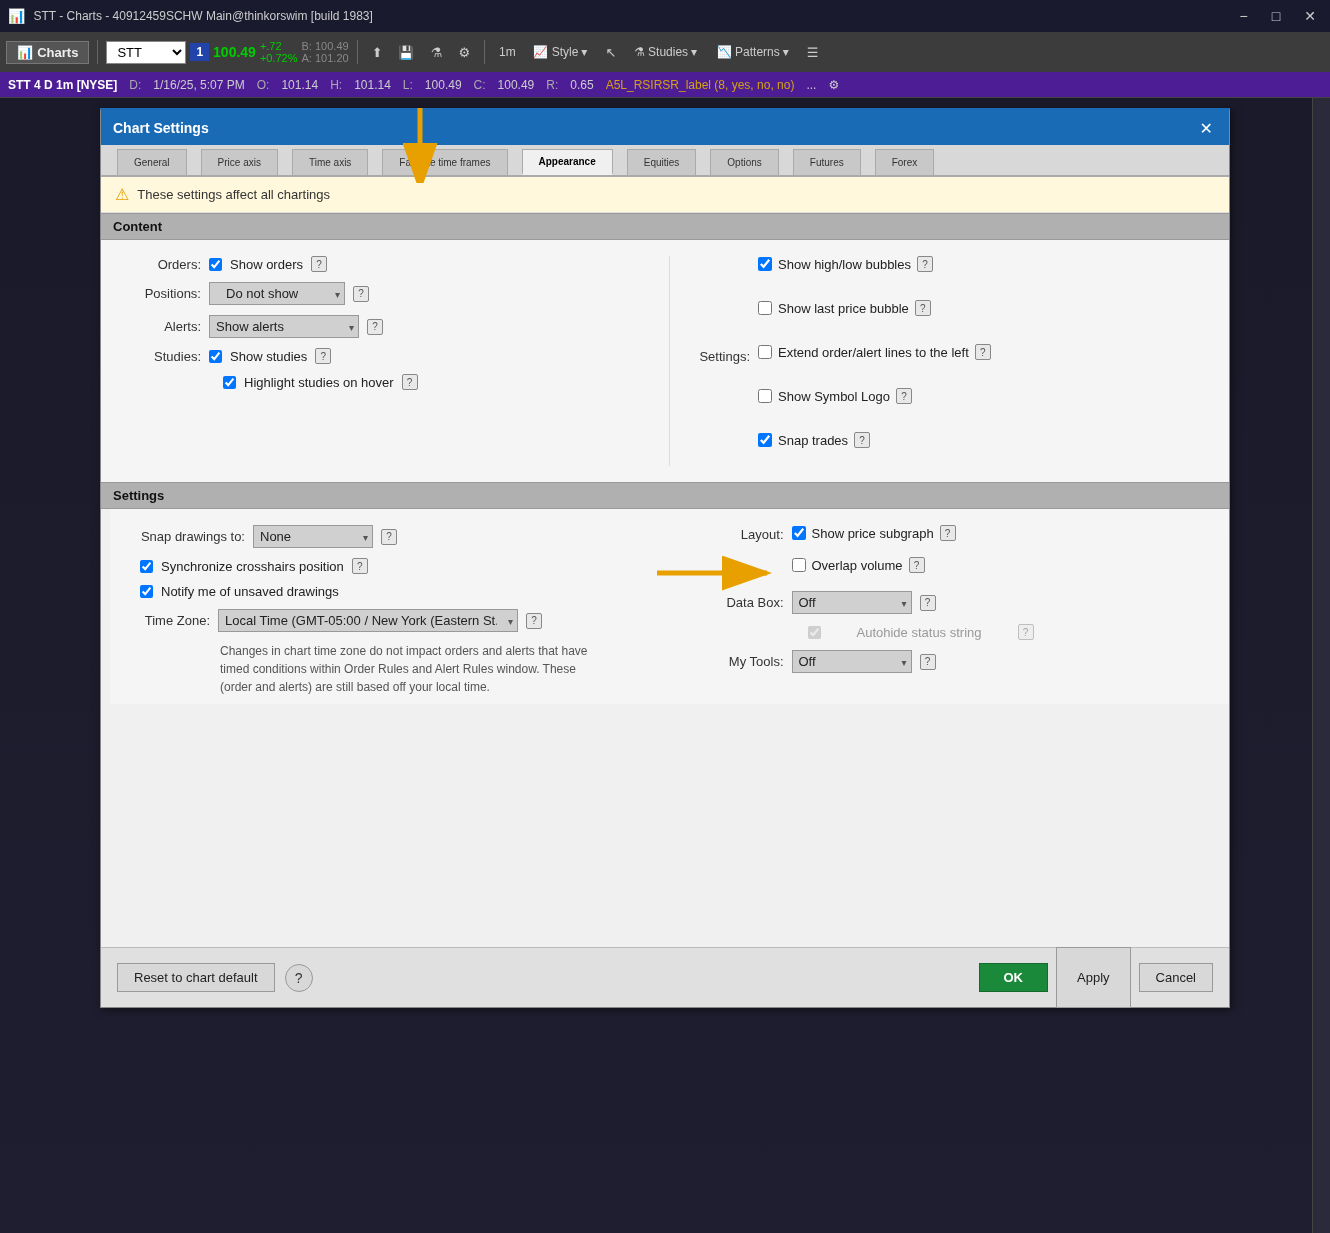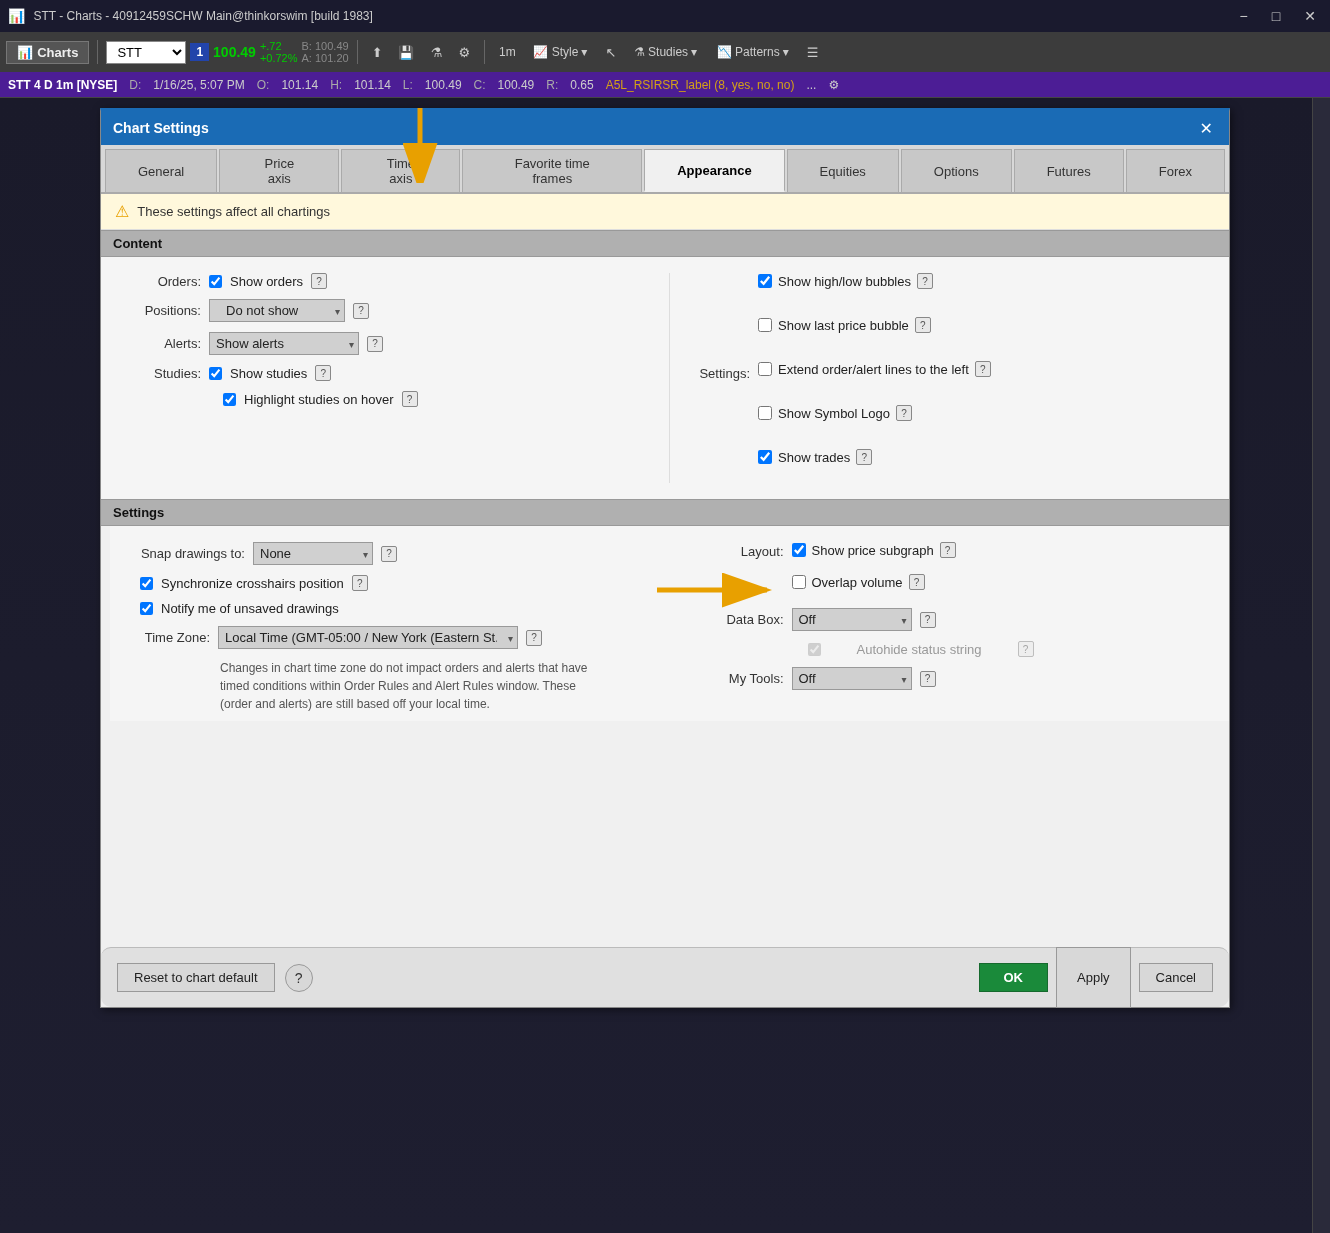--- a/index.html
+++ b/index.html
@@ -210,24 +210,25 @@
       display: flex;
       background: #d8d8d8;
       border-bottom: 2px solid #aaa;
       padding: 4px 4px 0;
       gap: 2px;
     }
     .modal-tab {
       background: #c8c8c8;
       border: 1px solid #aaa;
       border-bottom: none;
-      padding: 6px 32px;
-      font-size: 13px;
+      padding: 6px 16px;
+      font-size: 10px;
       cursor: pointer;
       color: #333;
+      margin-left: 12px;
     }
     .modal-tab.active {
       background: #f0f0f0;
       border-bottom: 2px solid #f0f0f0;
       font-weight: bold;
       color: #000;
     }
 
     
     .warning-bar {
@@ -362,21 +363,20 @@
 
     
     .modal-footer {
       background: #e0e0e0;
       border-top: 1px solid #bbb;
       padding: 10px 16px;
       display: flex;
       align-items: center;
       justify-content: space-between;
       height: 60px;
-      border-radius: 10px;
     }
     .footer-left {
       display: flex;
       align-items: center;
       gap: 10px;
     }
     .footer-right {
       display: flex;
       align-items: center;
       gap: 8px;
@@ -672,21 +672,21 @@
                   </div>
 
                   <div class="checkbox-row">
                     <input type="checkbox" id="showSymbolLogo" style="">
                     <label for="showSymbolLogo" class="checkbox-label">Show Symbol Logo</label>
                     <span class="help-icon">?</span>
                   </div>
 
                   <div class="checkbox-row">
                     <input type="checkbox" id="showTrades" checked="" style="">
-                    <label for="showTrades" class="checkbox-label">Show trades</label>
+                    <label for="showTrades" class="checkbox-label">Snap trades</label>
                     <span class="help-icon">?</span>
                   </div>
                 </div>
               </div>
             </div>
           </div>
         </div>
 
         <div class="section-header">
           <span>Settings</span>

